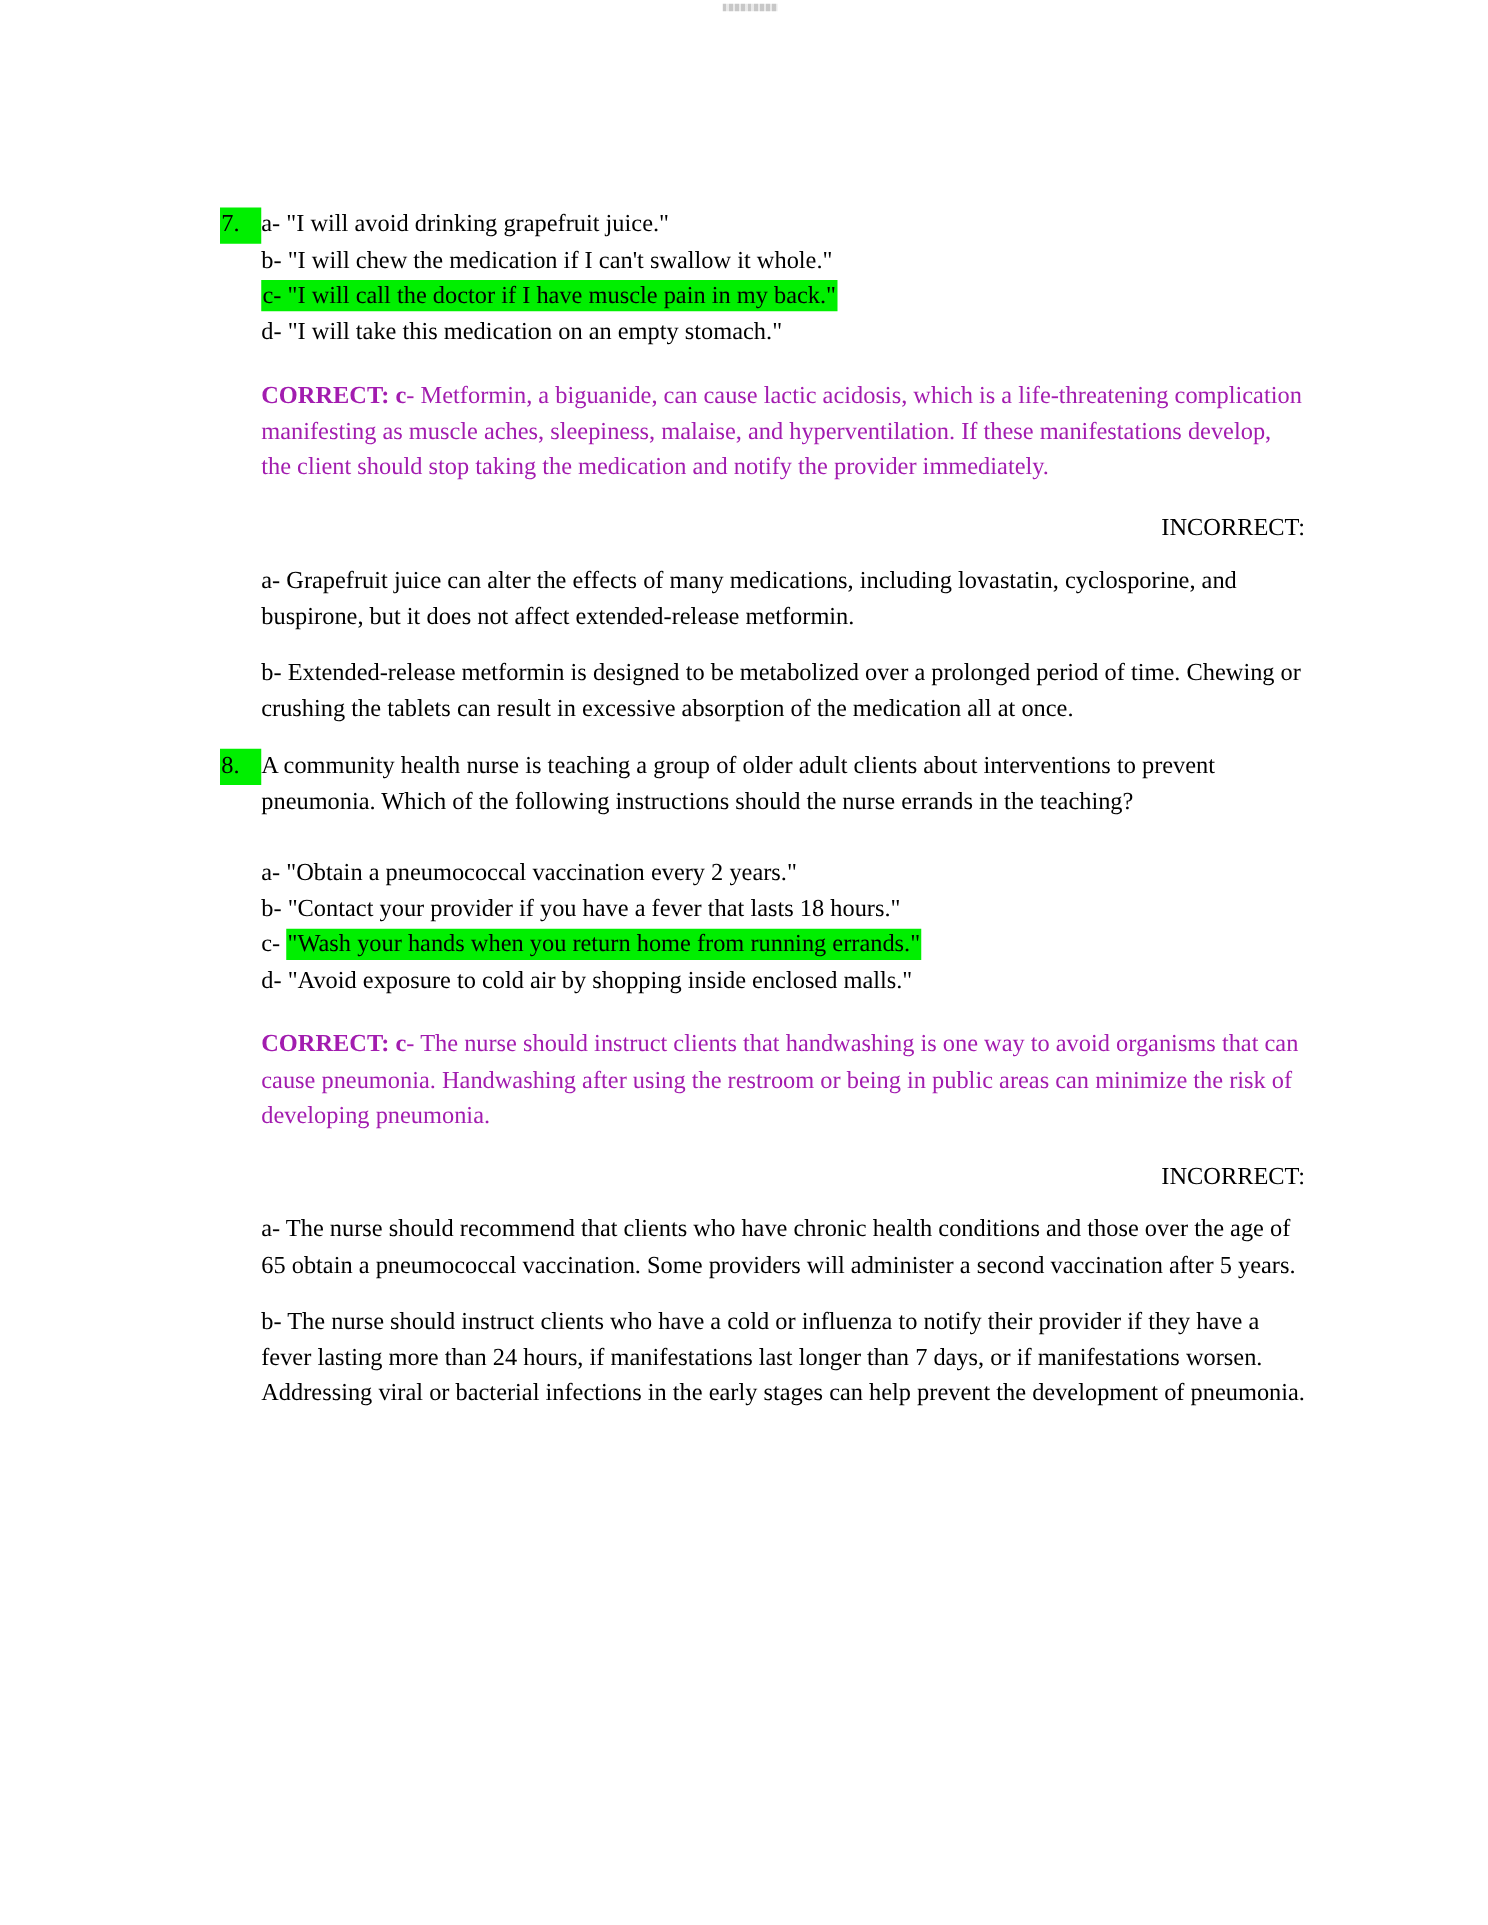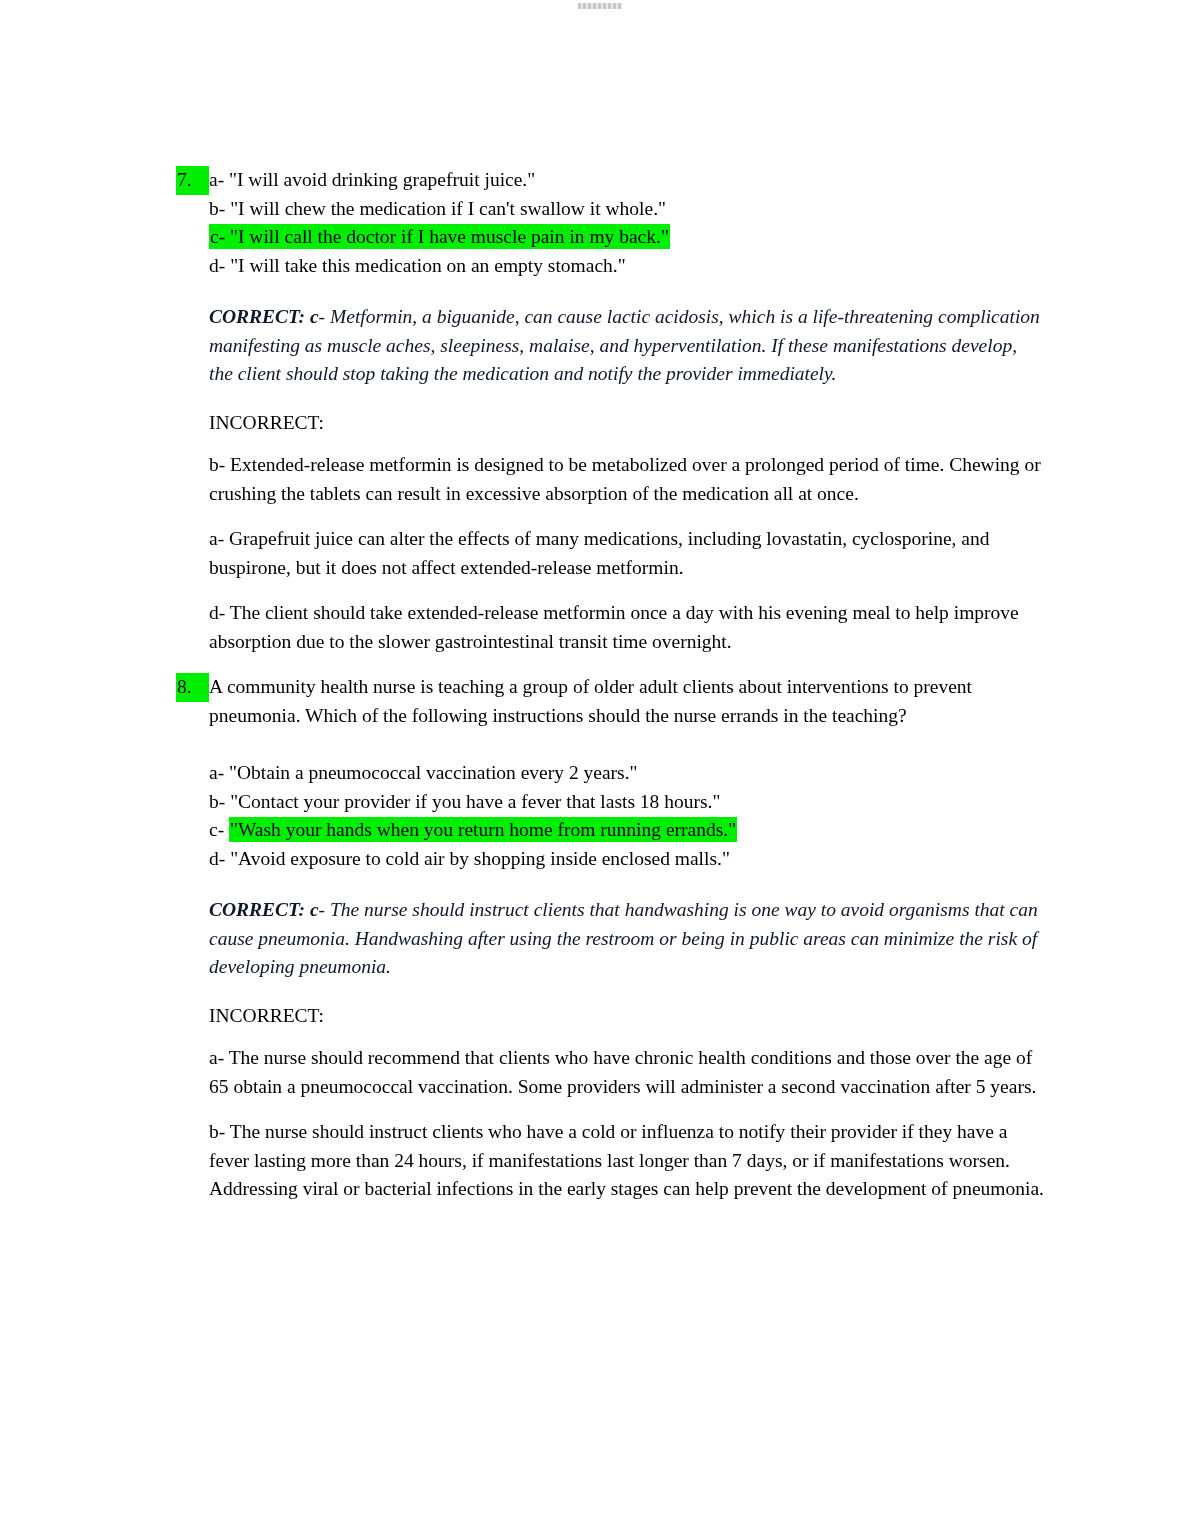--- a/index.html
+++ b/index.html
@@ -38,24 +38,24 @@
     left: -33px;
     top: 0;
     width: 33px;
     padding-left: 1px;
     background: #00ef00;
   }
   .options { margin-bottom: 23px; }
   .option { margin: 0; }
   .hl { background: #00ef00; padding: 2px 1px; }
 
-  .correct { color: #0f172a; margin-bottom: 20px; font-style: italic; }
+  .correct { color: #a21caf; margin-bottom: 20px; }
   .correct strong { font-weight: bold; }
 
-  .incorrect-heading { margin-bottom: 14px; }
+  .incorrect-heading { margin-bottom: 14px; text-align: right; }
   .rationale { margin-bottom: 17px; }
   .question { margin: 0; }
 </style>
 </head>
 <body>
 
 <div class="page">
 
   <div class="header-mark"></div>
 
@@ -70,23 +70,22 @@
         <p class="option"><span>a-</span> <span>"I will avoid drinking grapefruit juice."</span></p>
         <p class="option"><span>b-</span> <span>"I will chew the medication if I can't swallow it whole."</span></p>
         <p class="option"><span class="hl"><span>c-</span> <span>"I will call the doctor if I have muscle pain in my back."</span></span></p>
         <p class="option"><span>d-</span> <span>"I will take this medication on an empty stomach."</span></p>
       </div>
 
       <p class="correct"><strong>CORRECT: c</strong><span>- Metformin, a biguanide, can cause lactic acidosis, which is a life-threatening complication manifesting as muscle aches, sleepiness, malaise, and hyperventilation. If these manifestations develop, the client should stop taking the medication and notify the provider immediately.</span></p>
 
       <p class="incorrect-heading">INCORRECT:</p>
 
+      <p class="rationale">a- Grapefruit juice can alter the effects of many medications, including lovastatin, cyclosporine, and buspirone, but it does not affect extended-release metformin.</p>
       <p class="rationale">b- Extended-release metformin is designed to be metabolized over a prolonged period of time. Chewing or crushing the tablets can result in excessive absorption of the medication all at once.</p>
-      <p class="rationale">a- Grapefruit juice can alter the effects of many medications, including lovastatin, cyclosporine, and buspirone, but it does not affect extended-release metformin.</p>
-      <p class="rationale">d- The client should take extended-release metformin once a day with his evening meal to help improve absorption due to the slower gastrointestinal transit time overnight.</p>
     </section>
 
     <section class="question">
       <p class="stem">
         <span class="qnum">8.</span>
         <span class="stem-text">A community health nurse is teaching a group of older adult clients about interventions to prevent pneumonia. Which of the following instructions should the nurse errands in the teaching?</span>
       </p>
 
       <div class="options">
         <p class="option"><span>a-</span> <span>"Obtain a pneumococcal vaccination every 2 years."</span></p>

